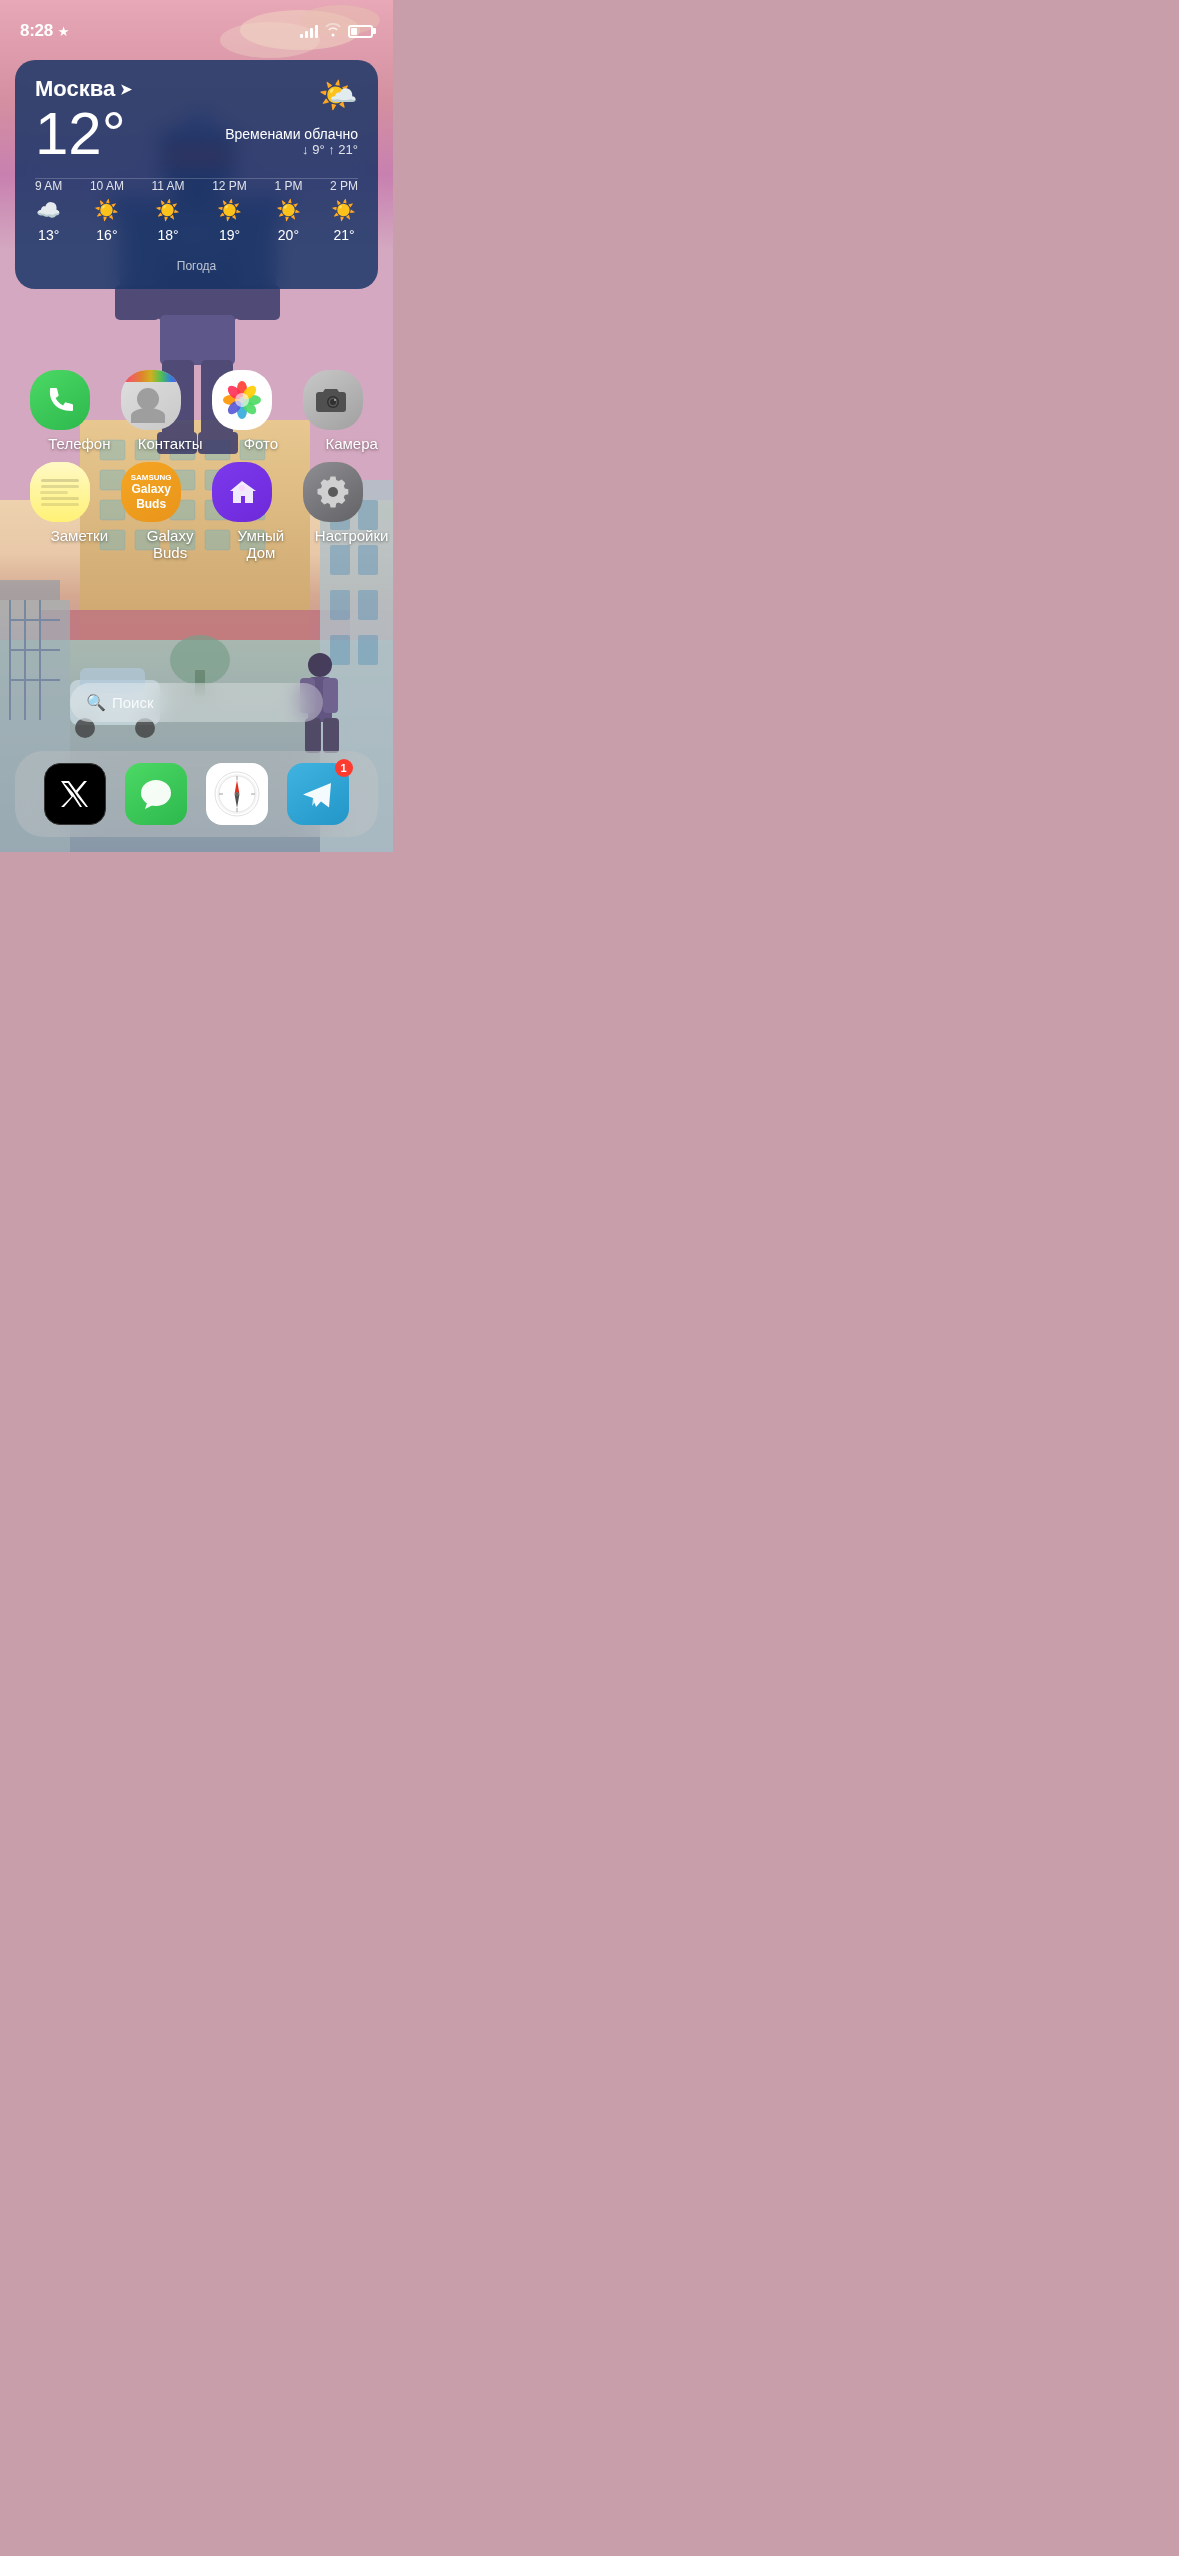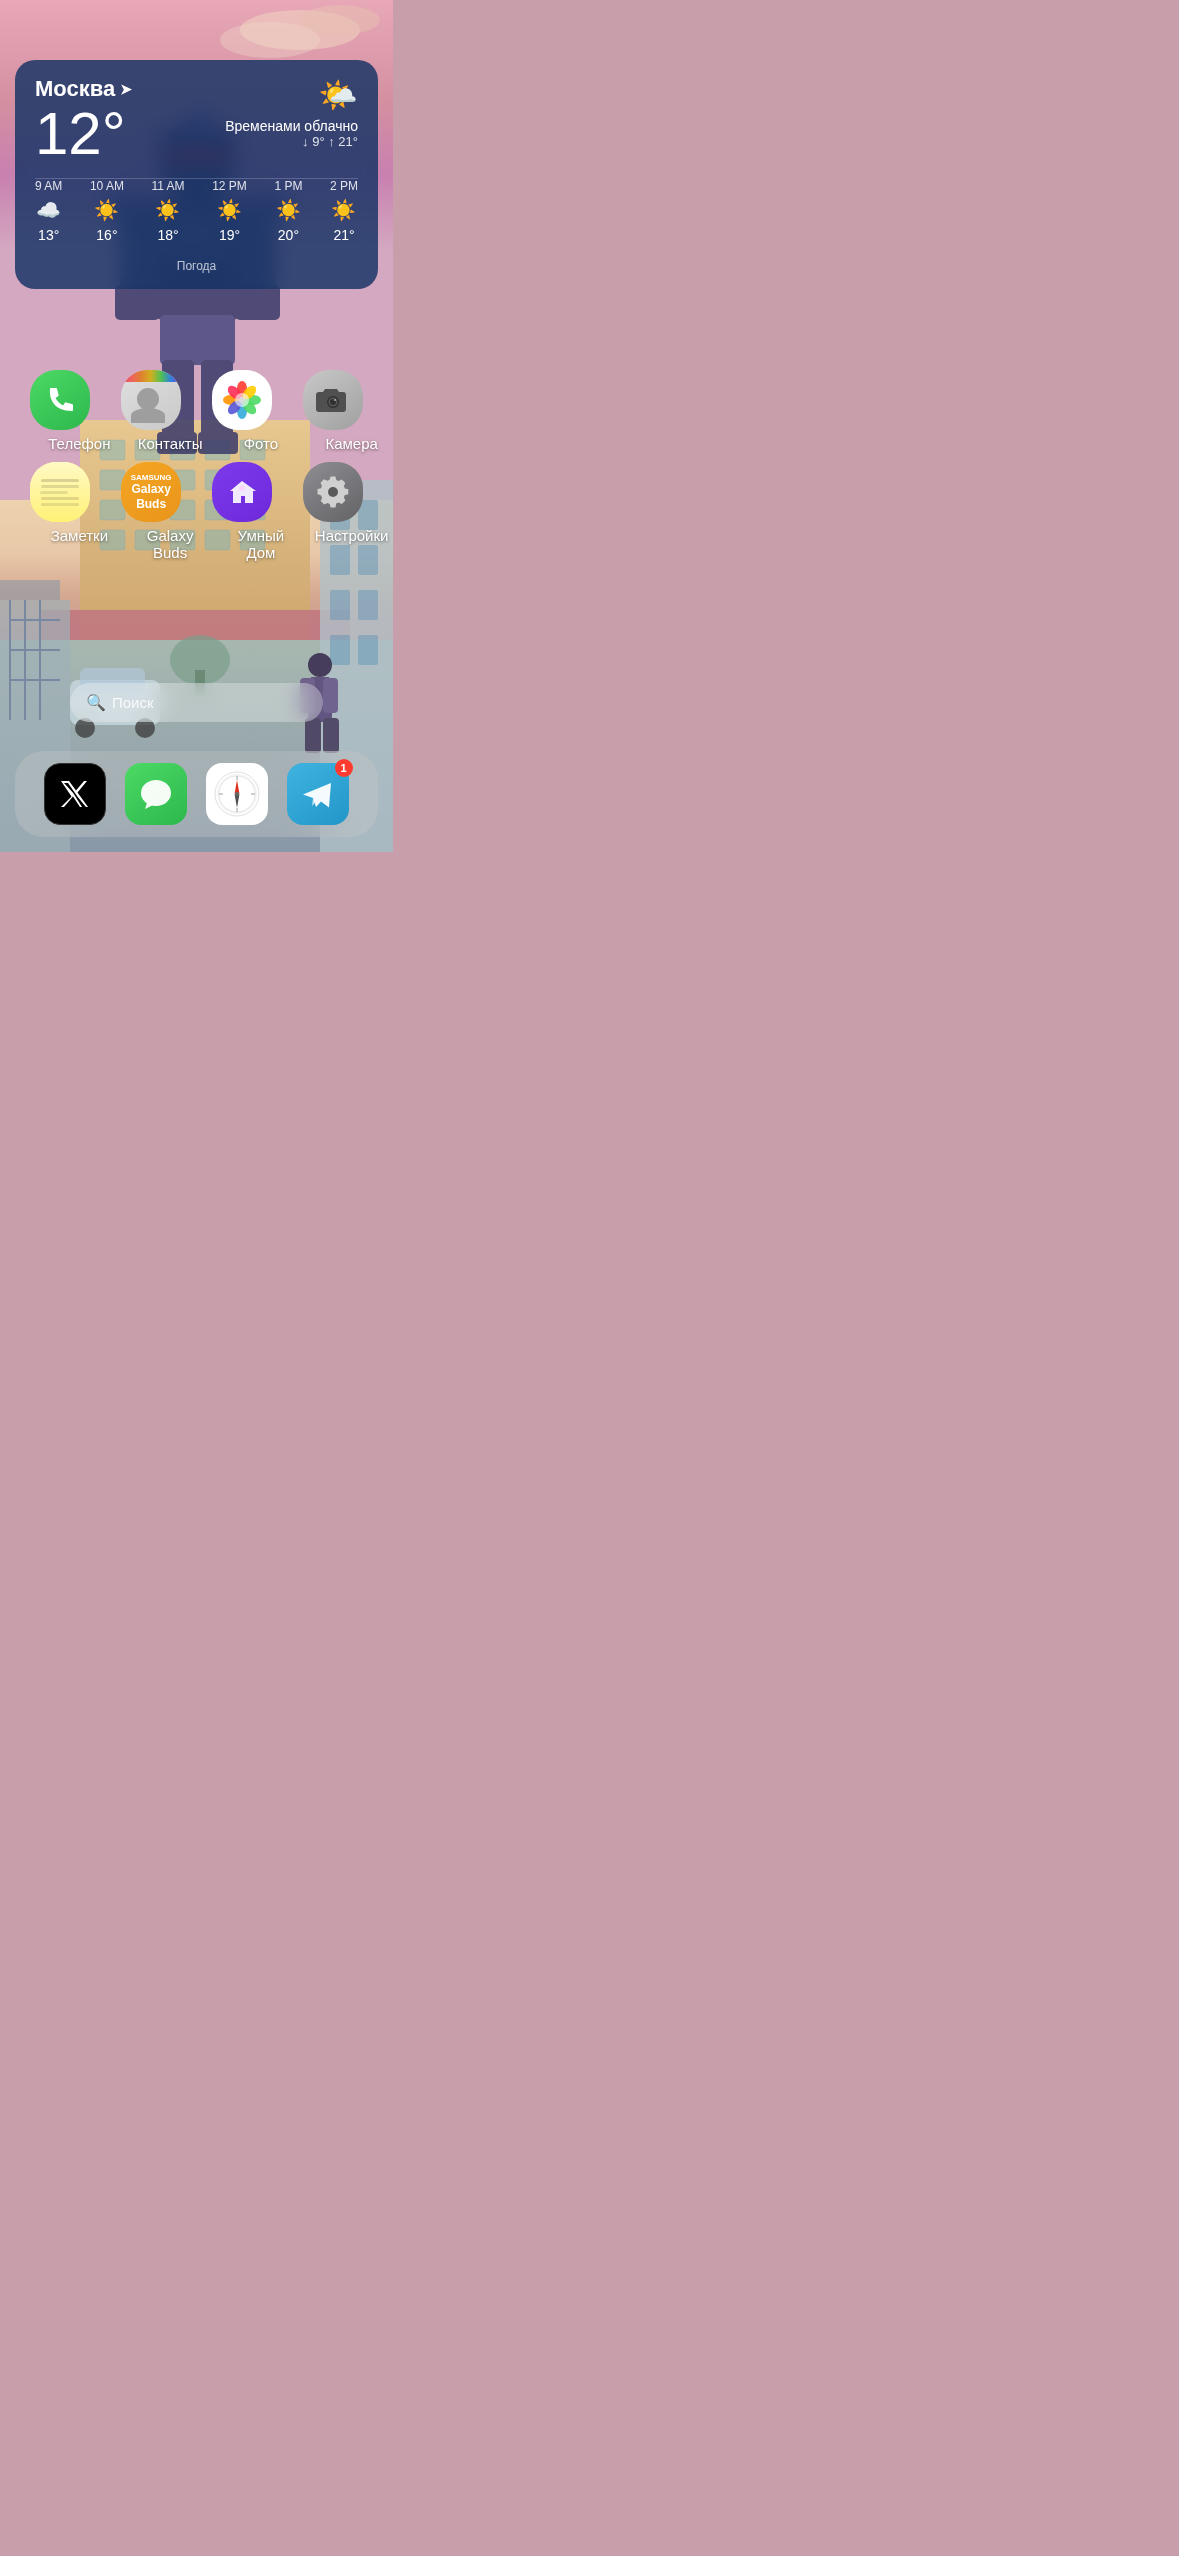--- a/index.html
+++ b/index.html
@@ -168,21 +168,21 @@
     .weather-temp-main {
       color: white;
       font-size: 60px;
       font-weight: 200;
       line-height: 1;
       margin-top: 2px;
     }
 
     .weather-description {
       text-align: right;
-      margin-top: 4px;
+      margin-top: 12px;
     }
 
     .weather-condition {
       color: white;
       font-size: 14px;
       font-weight: 500;
     }
 
     .weather-minmax {
       color: rgba(255,255,255,0.85);
@@ -539,20 +539,44 @@
     <rect x="18" y="27" width="24" height="45" rx="5" fill="#5a4a7a"></rect>
     <rect x="10" y="28" width="15" height="35" rx="4" fill="#6a5a8a"></rect>
     <rect x="33" y="28" width="15" height="35" rx="4" fill="#6a5a8a"></rect>
     <rect x="15" y="68" width="16" height="35" rx="4" fill="#4a4060"></rect>
     <rect x="33" y="68" width="16" height="35" rx="4" fill="#4a4060"></rect>
   </g>
 </svg>
 
 <div class="screen-container">
 
+  <div class="status-bar">
+    <div class="status-left">
+      <span class="status-time">8:28</span>
+      <span class="star-icon">★</span>
+    </div>
+    <div class="status-right">
+      <div class="signal-bars">
+        <div class="signal-bar" style="height:4px"></div>
+        <div class="signal-bar" style="height:7px"></div>
+        <div class="signal-bar" style="height:10px"></div>
+        <div class="signal-bar" style="height:13px"></div>
+      </div>
+      <span class="wifi-icon">
+        <svg width="16" height="14" viewBox="0 0 16 14" fill="white">
+          <path d="M8 10.5a1.5 1.5 0 100 3 1.5 1.5 0 000-3z"></path>
+          <path d="M4.5 7.5a4.9 4.9 0 017 0l1.3-1.3a6.8 6.8 0 00-9.6 0L4.5 7.5z" opacity="0.7"></path>
+          <path d="M1.5 4.5a8.9 8.9 0 0113 0l1.3-1.3a10.8 10.8 0 00-15.6 0L1.5 4.5z" opacity="0.4"></path>
+        </svg>
+      </span>
+      <div class="battery-icon">
+        <div class="battery-fill"></div>
+      </div>
+    </div>
+  </div>
 
   <div class="weather-widget">
     <div class="weather-header">
       <div>
         <div class="weather-city">
           <span>Москва</span>
           <span style="font-size:14px;">➤</span>
         </div>
         <div class="weather-temp-main">12°</div>
       </div>

